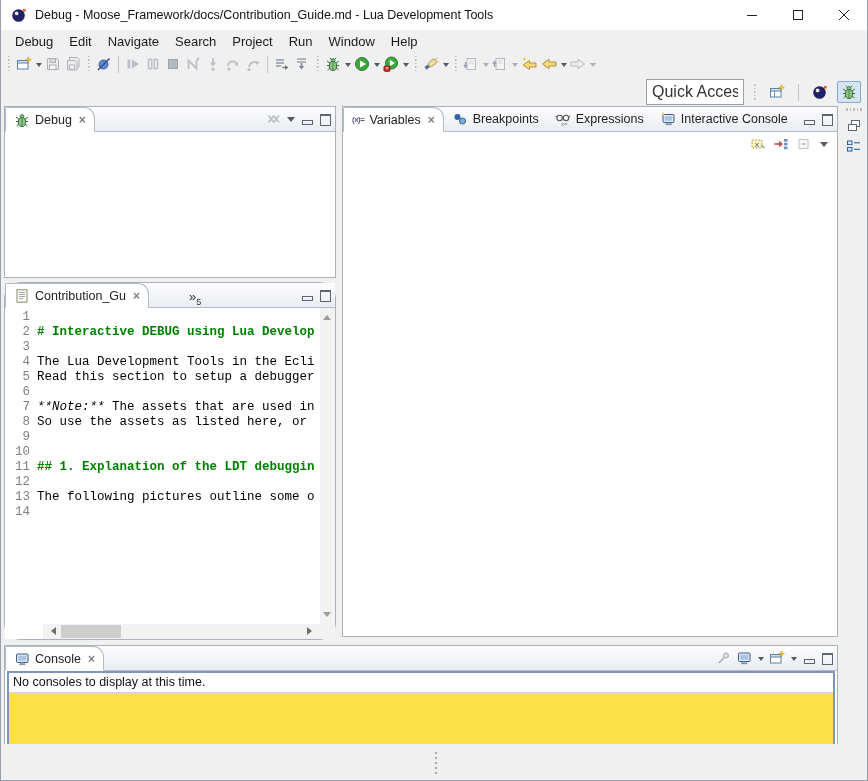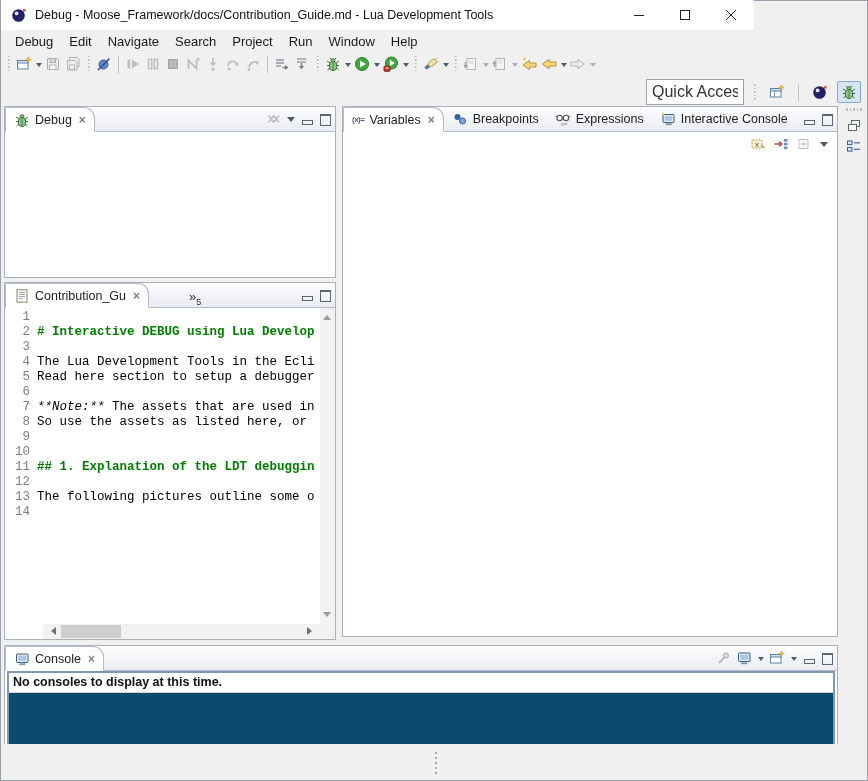--- a/index.html
+++ b/index.html
@@ -1,20 +1,20 @@
 <!DOCTYPE html>
 <html style="--heading-green: #008000; --current-line: #e4effc; --focus-border: #7e96b8;"><head>
 <meta charset="utf-8">
 <style>
   * { margin:0; padding:0; box-sizing:border-box; }
   html,body { width:868px; height:781px; font-family:"Liberation Sans", sans-serif; background:#f0f0f0; overflow:hidden; }
   .window { position:relative; width:868px; height:781px; background:#f0f0f0; box-shadow:inset 0 0 0 1px #98a0ac; }
 
   
-  .titlebar { position:absolute; left:1px; top:0; width:753px; height:30px; background:#ffffff; display:flex; align-items:center; }
+  .titlebar { position:absolute; left:1px; top:0; width:866px; height:30px; background:#ffffff; display:flex; align-items:center; }
   .titlebar .app-icon { margin:0 8px 0 10px; }
   .titlebar .title-text { font-size:12.5px; color:#111; }
   .win-controls { position:absolute; right:0; top:0; height:30px; display:flex; }
   .win-btn { width:46px; height:30px; display:flex; align-items:center; justify-content:center; font-size:13px; color:#222; }
   .win-btn svg { display:block; }
 
   
   .menubar { position:absolute; left:1px; top:30px; width:866px; height:22px; background:#f0f0f0; display:flex; align-items:center; padding-left:6px; }
   .menu-item { font-size:13px; color:#1a1a1a; padding:2px 8px; }
 
@@ -60,21 +60,21 @@
   .hscroll { position:absolute; left:38px; right:15px; bottom:0; height:15px; background:#f2f2f2; }
   .scroll-corner { position:absolute; right:0; bottom:0; width:15px; height:15px; background:#f2f2f2; }
   .arr { position:absolute; width:0; height:0; border:4px solid transparent; }
   .arr.up { left:3px; top:3px; border-bottom:5px solid #9b9b9b; }
   .arr.down { left:3px; bottom:3px; border-top:5px solid #9b9b9b; }
   .arr.left { left:4px; top:3px; border-right:5px solid #6f6f6f; }
   .arr.right { right:4px; top:3px; border-left:5px solid #6f6f6f; }
   .hthumb { position:absolute; left:18px; top:1px; width:60px; height:13px; background:#cdcdcd; }
 
   
-  .console-content { position:absolute; left:2px; right:2px; top:25px; bottom:2px; background:#0c4a6e; border:2px solid var(--focus-border,#7e96b8);font-weight:bold; }
+  .console-content { position:absolute; left:2px; right:2px; top:25px; bottom:2px; background:#fde047; border:2px solid var(--focus-border,#7e96b8); }
   .console-msg { background:#fff; border-bottom:1px solid #d4d4d4; font-size:12.5px; color:#111; padding:2px 4px 3px 4px; }
 
   
   .right-trim { position:absolute; right:2px; top:106px; width:24px; display:flex; flex-direction:column; align-items:center; gap:6px; padding-top:2px; }
   .trim-grip { width:16px; height:3px; background-image:repeating-linear-gradient(90deg,#b9bdc3 0 1.5px, transparent 1.5px 3.5px); }
 
   
   .statusbar { position:absolute; left:1px; right:1px; bottom:1px; height:36px; background:#f0f0f0; }
   .status-grip { position:absolute; left:50%; top:8px; width:3px; height:22px; background-image:repeating-linear-gradient(#a8acb2 0 2px, transparent 2px 5px); background-size:2px 100%; background-repeat:no-repeat; background-position:center; }
 
@@ -411,21 +411,21 @@
               <rect x="3" y="3.5" width="9" height="9" fill="#f6f6f6" stroke="#bfc3c9"></rect>
               <line x1="5.5" y1="8" x2="9.5" y2="8" stroke="#b4b8be" stroke-width="1.4"></line>
             </svg>
         </span>
         <span class="viewmenu"></span>
       </div>
     </div>
     <div style="position:absolute; left:0; top:51px; right:0; bottom:0; background:#fff;"></div>
   </div>
 
-  <div class="panel" style="left:4px; top:282px; width:332px; height:358px;">
+  <div class="panel" style="left:4px; top:282px; width:332px; height:358px;border-radius:16px;">
     <div class="tabbar">
       <div class="tab active">
         <svg class="tab-icon" viewBox="0 0 16 16">
             <rect x="3" y="1.8" width="10" height="12.4" fill="#fffef2" stroke="#8a8a6a"></rect>
             <path d="M5 4.5 h6 M5 6.5 h6 M5 8.5 h6 M5 10.5 h4" stroke="#8fa0be" stroke-width="0.9"></path>
           </svg>
         <span>Contribution_Gu</span>
         <span class="close-x">×</span>
       </div>
       <span class="chev-more" style="margin-left:40px;">»<sub>5</sub></span>
@@ -433,21 +433,21 @@
         <span class="minmax min"></span>
         <span class="minmax max"></span>
       </div>
     </div>
     <div class="editor-content">
       <div class="ed-lines" id="editor-lines">
           <div class="ed-line"><span class="ln-num">1</span><span class="ln-text"></span></div>
           <div class="ed-line"><span class="ln-num">2</span><span class="ln-text"><span class="seg-heading"># Interactive DEBUG using Lua Develop</span></span></div>
           <div class="ed-line"><span class="ln-num">3</span><span class="ln-text"></span></div>
           <div class="ed-line"><span class="ln-num">4</span><span class="ln-text"><span class="seg-plain">The Lua Development Tools in the Ecli</span></span></div>
-          <div class="ed-line"><span class="ln-num">5</span><span class="ln-text"><span class="seg-plain">Read here section to setup a debugger</span></span></div>
+          <div class="ed-line"><span class="ln-num">5</span><span class="ln-text"><span class="seg-plain">Read this section to setup a debugger</span></span></div>
           <div class="ed-line"><span class="ln-num">6</span><span class="ln-text"></span></div>
           <div class="ed-line"><span class="ln-num">7</span><span class="ln-text"><span class="seg-em">**Note:**</span><span class="seg-plain"> The assets that are used in</span></span></div>
           <div class="ed-line"><span class="ln-num">8</span><span class="ln-text"><span class="seg-plain">So use the assets as listed here, or</span></span></div>
           <div class="ed-line"><span class="ln-num">9</span><span class="ln-text"></span></div>
           <div class="ed-line"><span class="ln-num">10</span><span class="ln-text"></span></div>
           <div class="ed-line"><span class="ln-num">11</span><span class="ln-text"><span class="seg-heading">## 1. Explanation of the LDT debuggin</span></span></div>
           <div class="ed-line"><span class="ln-num">12</span><span class="ln-text"></span></div>
           <div class="ed-line"><span class="ln-num">13</span><span class="ln-text"><span class="seg-plain">The following pictures outline some o</span></span></div>
           <div class="ed-line"><span class="ln-num">14</span><span class="ln-text"></span></div>
         </div>

